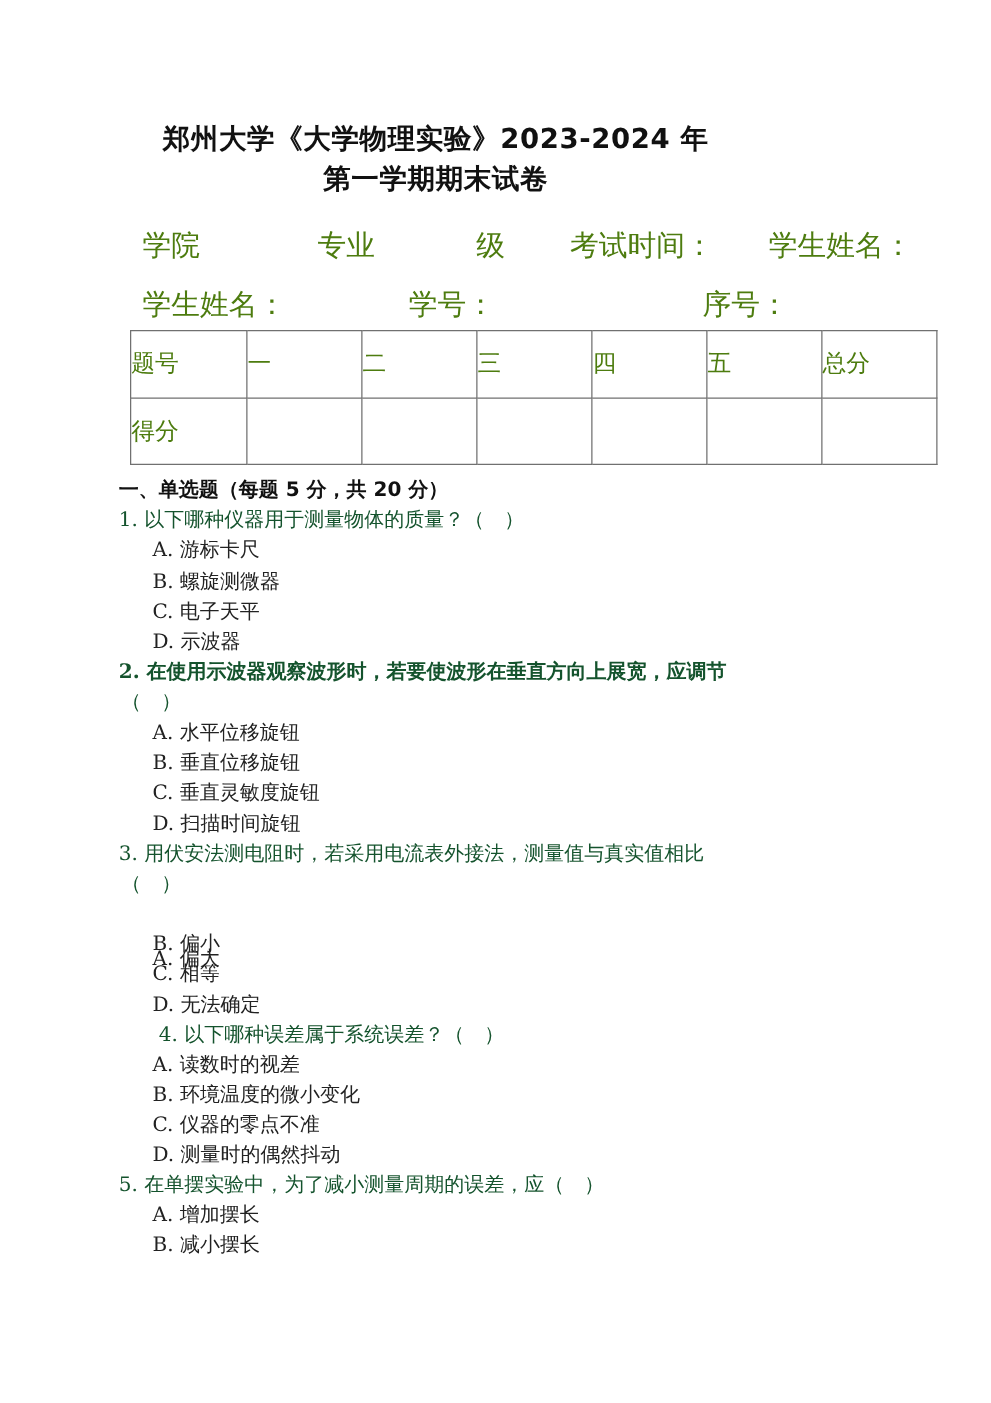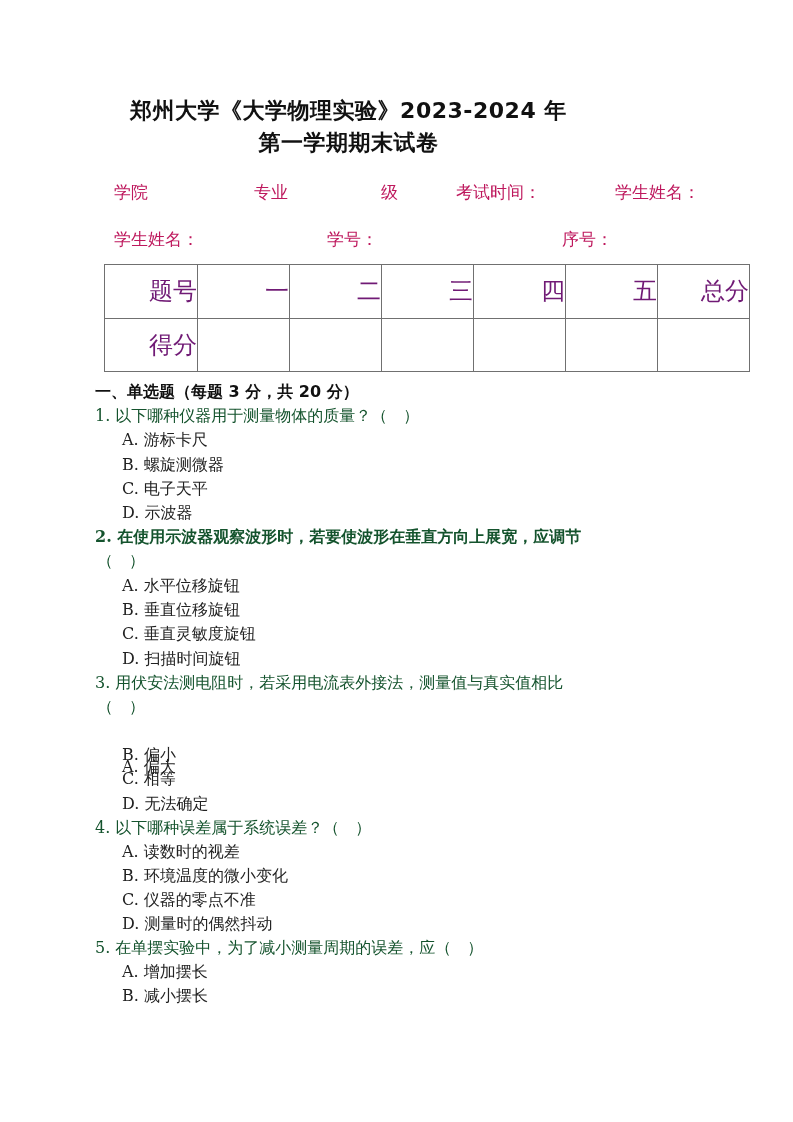--- a/index.html
+++ b/index.html
@@ -3,24 +3,24 @@
 <meta charset="utf-8">
 <style>
   html, body { margin: 0; padding: 0; background: #ffffff; }
   body { width: 793px; height: 1122px; position: relative; overflow: hidden;
          font-family: "DejaVu Serif", "Liberation Serif", serif; color: #1a1a1a; }
   .title { position: absolute; left: 0; width: 697px; text-align: center;
            font-family: "DejaVu Sans", "Liberation Sans", sans-serif; font-weight: bold;
            font-size: 22px; letter-spacing: 0.5px; color: #111; }
   .t1 { top: 96px; }
   .t2 { top: 128px; }
-  .info { position: absolute; font-size: 17px; color: #be185d; white-space: nowrap; }
+  .info { position: absolute; font-size: 23px; color: #4d7c0f; white-space: nowrap; }
   table.score { position: absolute; left: 104px; top: 264px; width: 646px; height: 108px;
                 border-collapse: collapse; table-layout: fixed; }
-  table.score td { border: 1px solid #707070; text-align: right; font-size: 24px; color: #701a75;
+  table.score td { border: 1px solid #707070; text-align: left; font-size: 19px; color: #4d7c0f;
                    height: 52px; padding: 0; }
   table.score td:first-child { width: 92px; }
   .section { position: absolute; left: 95px; top: 382px; font-family: "DejaVu Sans", "Liberation Sans", sans-serif;
              font-weight: bold; font-size: 16px; color: #111; }
   .qline { position: absolute; left: 95px; font-size: 16px; color: #14532d; white-space: nowrap; }
   .opt { position: absolute; left: 122px; font-size: 16px; color: #222; white-space: nowrap; }
 </style>
 </head>
 <body>
 
@@ -53,21 +53,21 @@
     <td></td>
     <td></td>
     <td></td>
     <td></td>
     <td></td>
     <td></td>
   </tr>
 </tbody>
   </table>
 
-<div class="section">一、单选题（每题 3 分，共 20 分）</div>
+<div class="section">一、单选题（每题 5 分，共 20 分）</div>
 
 <div class="qline" style="top:406px;">1. 以下哪种仪器用于测量物体的质量？（　）</div>
 <div class="opt" style="top:430px;">A. 游标卡尺</div>
 <div class="opt" style="top:455px;">B. 螺旋测微器</div>
 <div class="opt" style="top:479px;">C. 电子天平</div>
 <div class="opt" style="top:503px;">D. 示波器</div>
 
 <div class="qline" style="top:527px;font-weight:bold;">2. 在使用示波器观察波形时，若要使波形在垂直方向上展宽，应调节</div>
 <div class="qline" style="top:551px; left:97px;">（　）</div>
 <div class="opt" style="top:576px;">A. 水平位移旋钮</div>
@@ -75,21 +75,21 @@
 <div class="opt" style="top:624px;">C. 垂直灵敏度旋钮</div>
 <div class="opt" style="top:649px;">D. 扫描时间旋钮</div>
 
 <div class="qline" style="top:673px;">3. 用伏安法测电阻时，若采用电流表外接法，测量值与真实值相比</div>
 <div class="qline" style="top:697px; left:97px;">（　）</div>
 <div class="opt" style="top:721px;margin-top:36px;">A. 偏大</div>
 <div class="opt" style="top:745px;">B. 偏小</div>
 <div class="opt" style="top:769px;">C. 相等</div>
 <div class="opt" style="top:794px;">D. 无法确定</div>
 
-<div class="qline" style="top:818px;">4. 以下哪种误差属于系统误差？（　）</div>
+<div class="qline" style="top:818px;margin-left:32px;">4. 以下哪种误差属于系统误差？（　）</div>
 <div class="opt" style="top:842px;">A. 读数时的视差</div>
 <div class="opt" style="top:866px;">B. 环境温度的微小变化</div>
 <div class="opt" style="top:890px;text-align:right;">C. 仪器的零点不准</div>
 <div class="opt" style="top:914px;">D. 测量时的偶然抖动</div>
 
 <div class="qline" style="top:938px;">5. 在单摆实验中，为了减小测量周期的误差，应（　）</div>
 <div class="opt" style="top:962px;">A. 增加摆长</div>
 <div class="opt" style="top:986px;">B. 减小摆长</div>
 
 </body></html>

